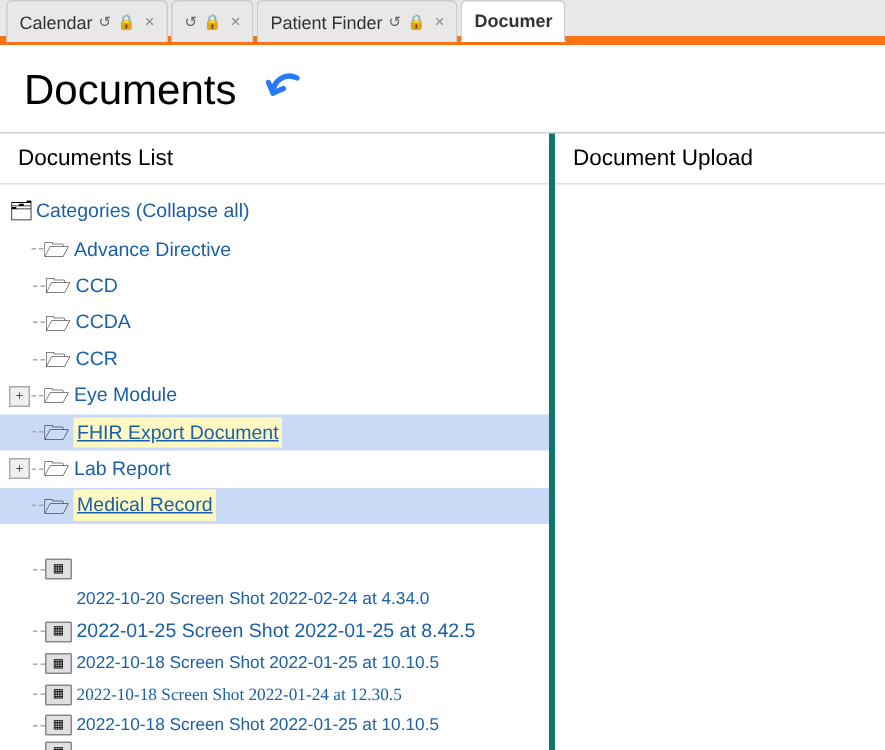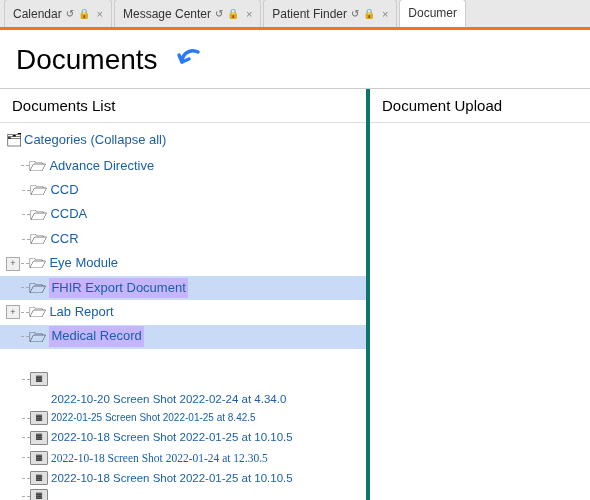--- a/index.html
+++ b/index.html
@@ -8,23 +8,23 @@
       font-size: 13px;
       background: #fff;
       width: 590px;
       height: 500px;
       overflow: hidden;
     }
 
     
     .tab-bar {
       display: flex;
-      align-items: flex-end;
+      align-items: flex-start;
       background: #e8e8e8;
-      border-bottom: 3px solid #f97316;
+      border-bottom: 6px solid #f97316;
       height: 30px;
       padding-left: 4px;
     }
     .tab {
       display: flex;
       align-items: center;
       height: 28px;
       padding: 0 8px;
       background: #e8e8e8;
       border: 1px solid #ccc;
@@ -33,21 +33,21 @@
       margin-right: 2px;
       font-size: 12px;
       color: #333;
       white-space: nowrap;
       cursor: pointer;
       gap: 4px;
     }
     .tab.active {
       background: #fff;
       border-bottom: 1px solid #fff;
-      font-weight: 400;
+      font-weight: 700;
     }
     .tab-icon {
       font-size: 10px;
       color: #666;
     }
     .tab-lock {
       font-size: 10px;
       color: #888;
     }
     .tab-close {
@@ -164,41 +164,41 @@
       font-size: 8px;
       flex-shrink: 0;
       border-radius: 1px;
     }
     .tree-label {
       font-size: 13px;
       color: #1a5fa8;
       text-decoration: none;
     }
     .tree-label.highlighted {
-      background: #c4b5fd;
+      background: #fef9c3;
       color: #1a5fa8;
       padding: 0 2px;
+      text-decoration: underline;
     }
     .categories-row {
       padding: 3px 6px;
       cursor: pointer;
     }
   </style>
 </head>
 <body>
 
 <div class="tab-bar">
   <div class="tab">
     <span>Calendar</span>
     <span class="tab-icon">↺</span>
     <span class="tab-lock">🔒</span>
     <span class="tab-close">×</span>
   </div>
   <div class="tab">
-    <span>Message Center</span>
     <span class="tab-icon">↺</span>
     <span class="tab-lock">🔒</span>
     <span class="tab-close">×</span>
   </div>
   <div class="tab">
     <span>Patient Finder</span>
     <span class="tab-icon">↺</span>
     <span class="tab-lock">🔒</span>
     <span class="tab-close">×</span>
   </div>
@@ -282,21 +282,21 @@
       </div>
 
       <div class="tree-item" style="padding-left:22px;">
         <span style="width:8px;display:inline-block;border-top:1px dashed #aaa;"></span>
         <span class="file-icon">▦</span>
         <span class="tree-label" style="font-size:11.5px;margin-top:40px;">2022-10-20 Screen Shot 2022-02-24 at 4.34.0</span>
       </div>
       <div class="tree-item" style="padding-left:22px;">
         <span style="width:8px;display:inline-block;border-top:1px dashed #aaa;"></span>
         <span class="file-icon">▦</span>
-        <span class="tree-label" style="font-size:10px;">2022-01-25 Screen Shot 2022-01-25 at 8.42.5</span>
+        <span class="tree-label" style="font-size:13px;">2022-01-25 Screen Shot 2022-01-25 at 8.42.5</span>
       </div>
       <div class="tree-item" style="padding-left:22px;">
         <span style="width:8px;display:inline-block;border-top:1px dashed #aaa;"></span>
         <span class="file-icon">▦</span>
         <span class="tree-label" style="font-size:11.5px;">2022-10-18 Screen Shot 2022-01-25 at 10.10.5</span>
       </div>
       <div class="tree-item" style="padding-left:22px;">
         <span style="width:8px;display:inline-block;border-top:1px dashed #aaa;"></span>
         <span class="file-icon">▦</span>
         <span class="tree-label" style="font-size:11.5px;font-family:Liberation Serif, serif;">2022-10-18 Screen Shot 2022-01-24 at 12.30.5</span>

